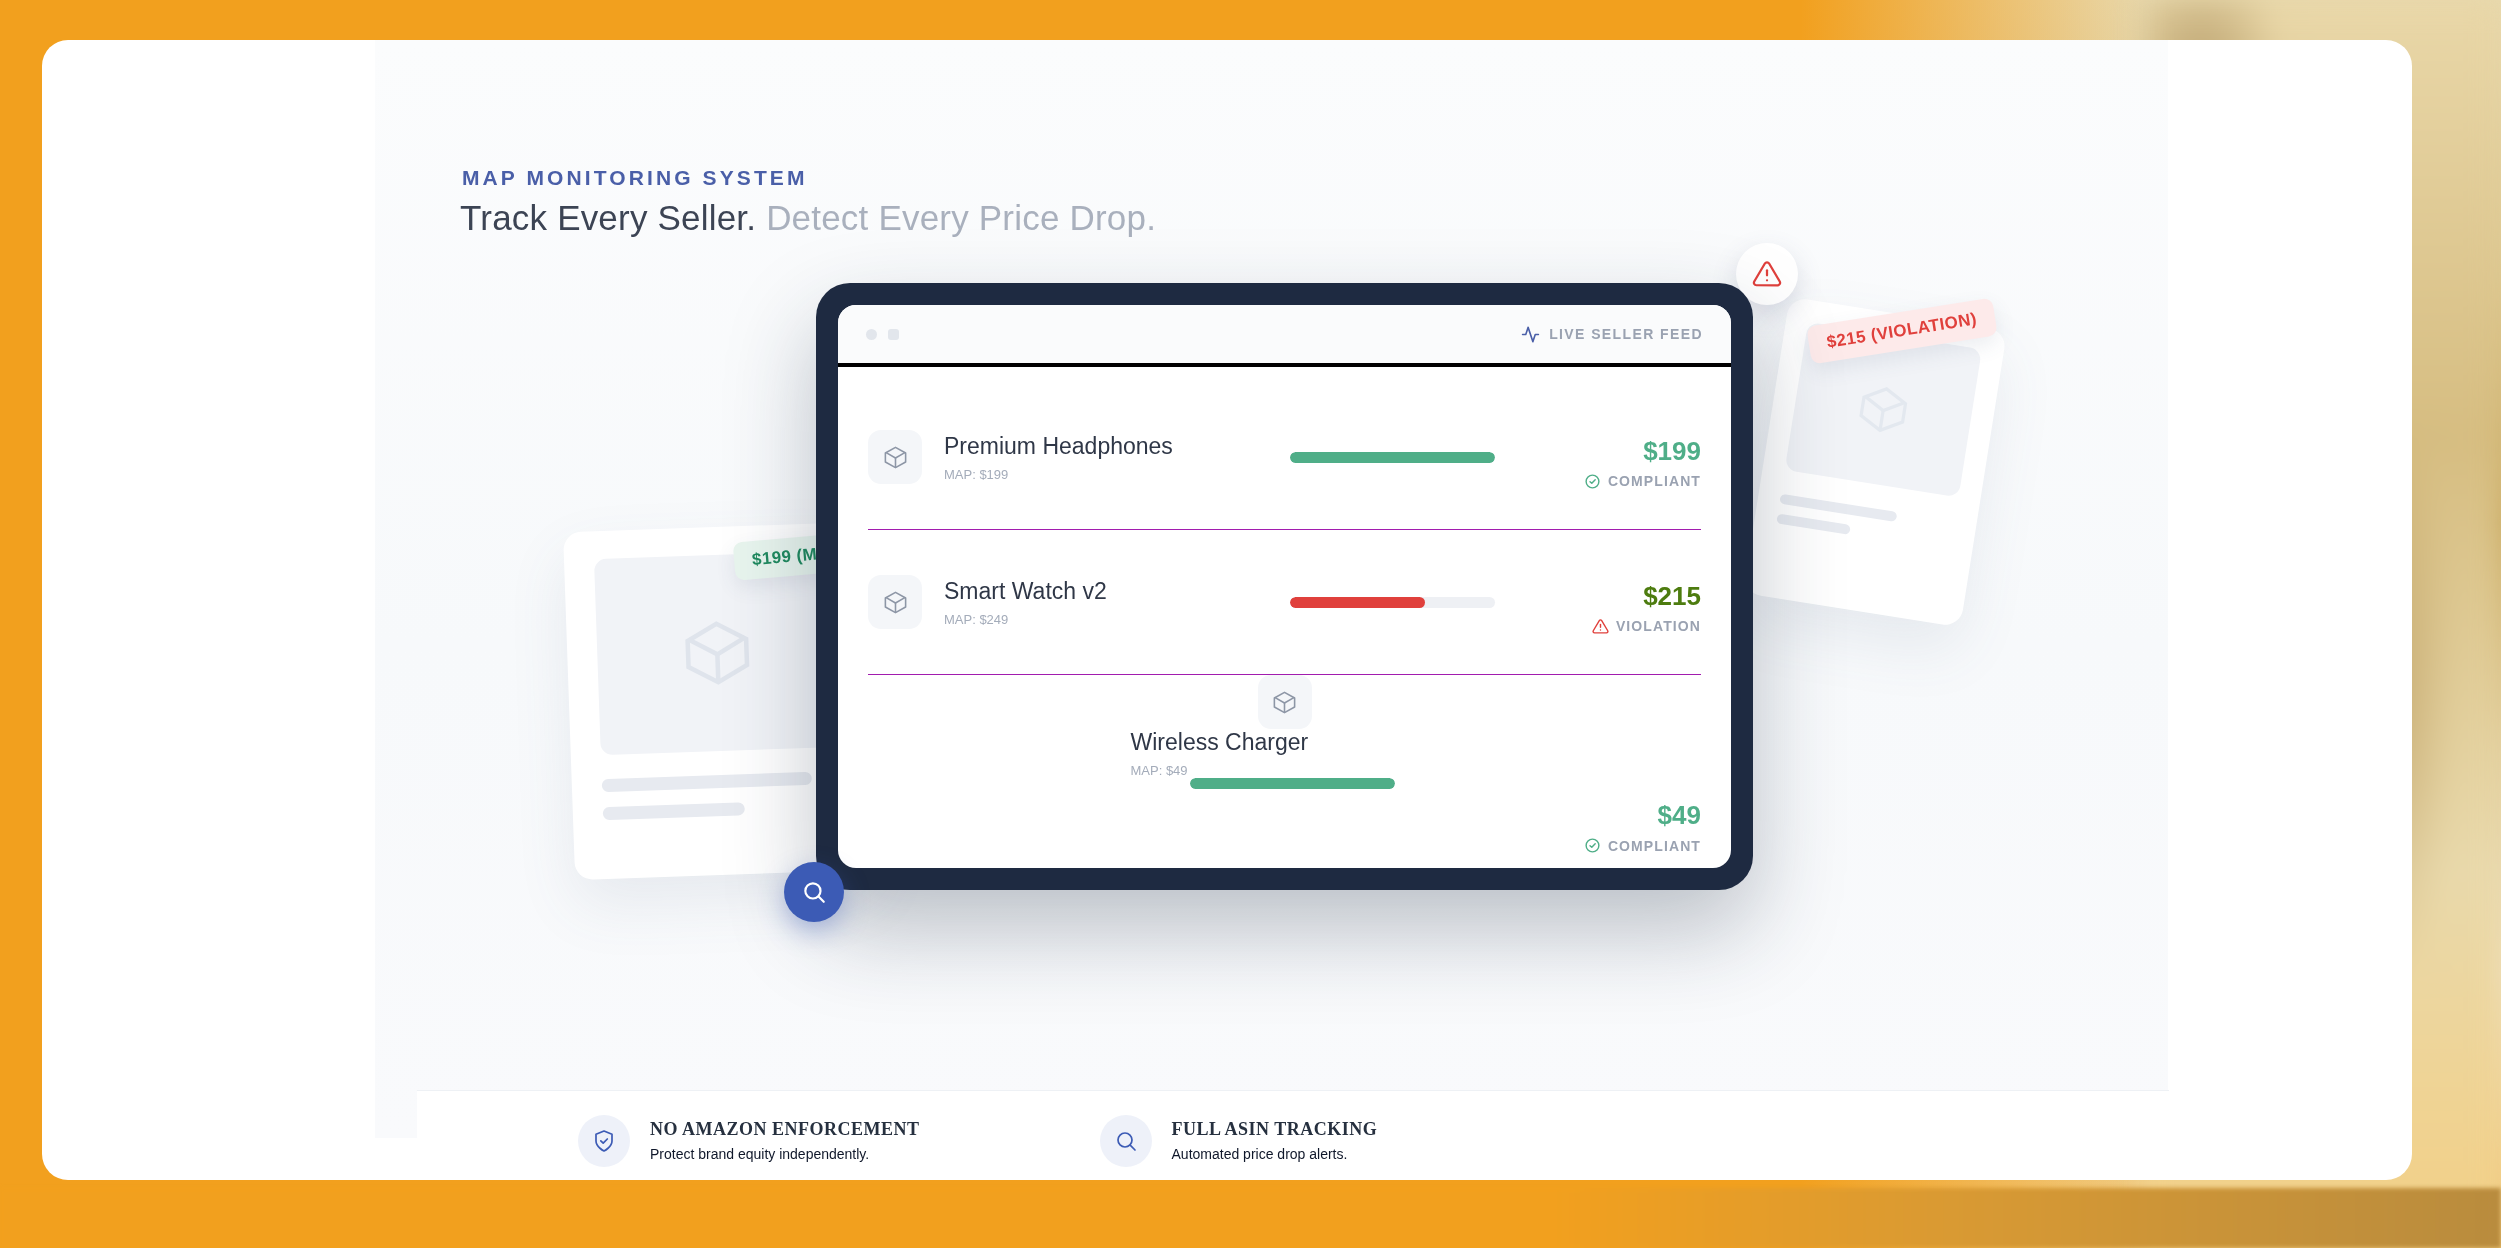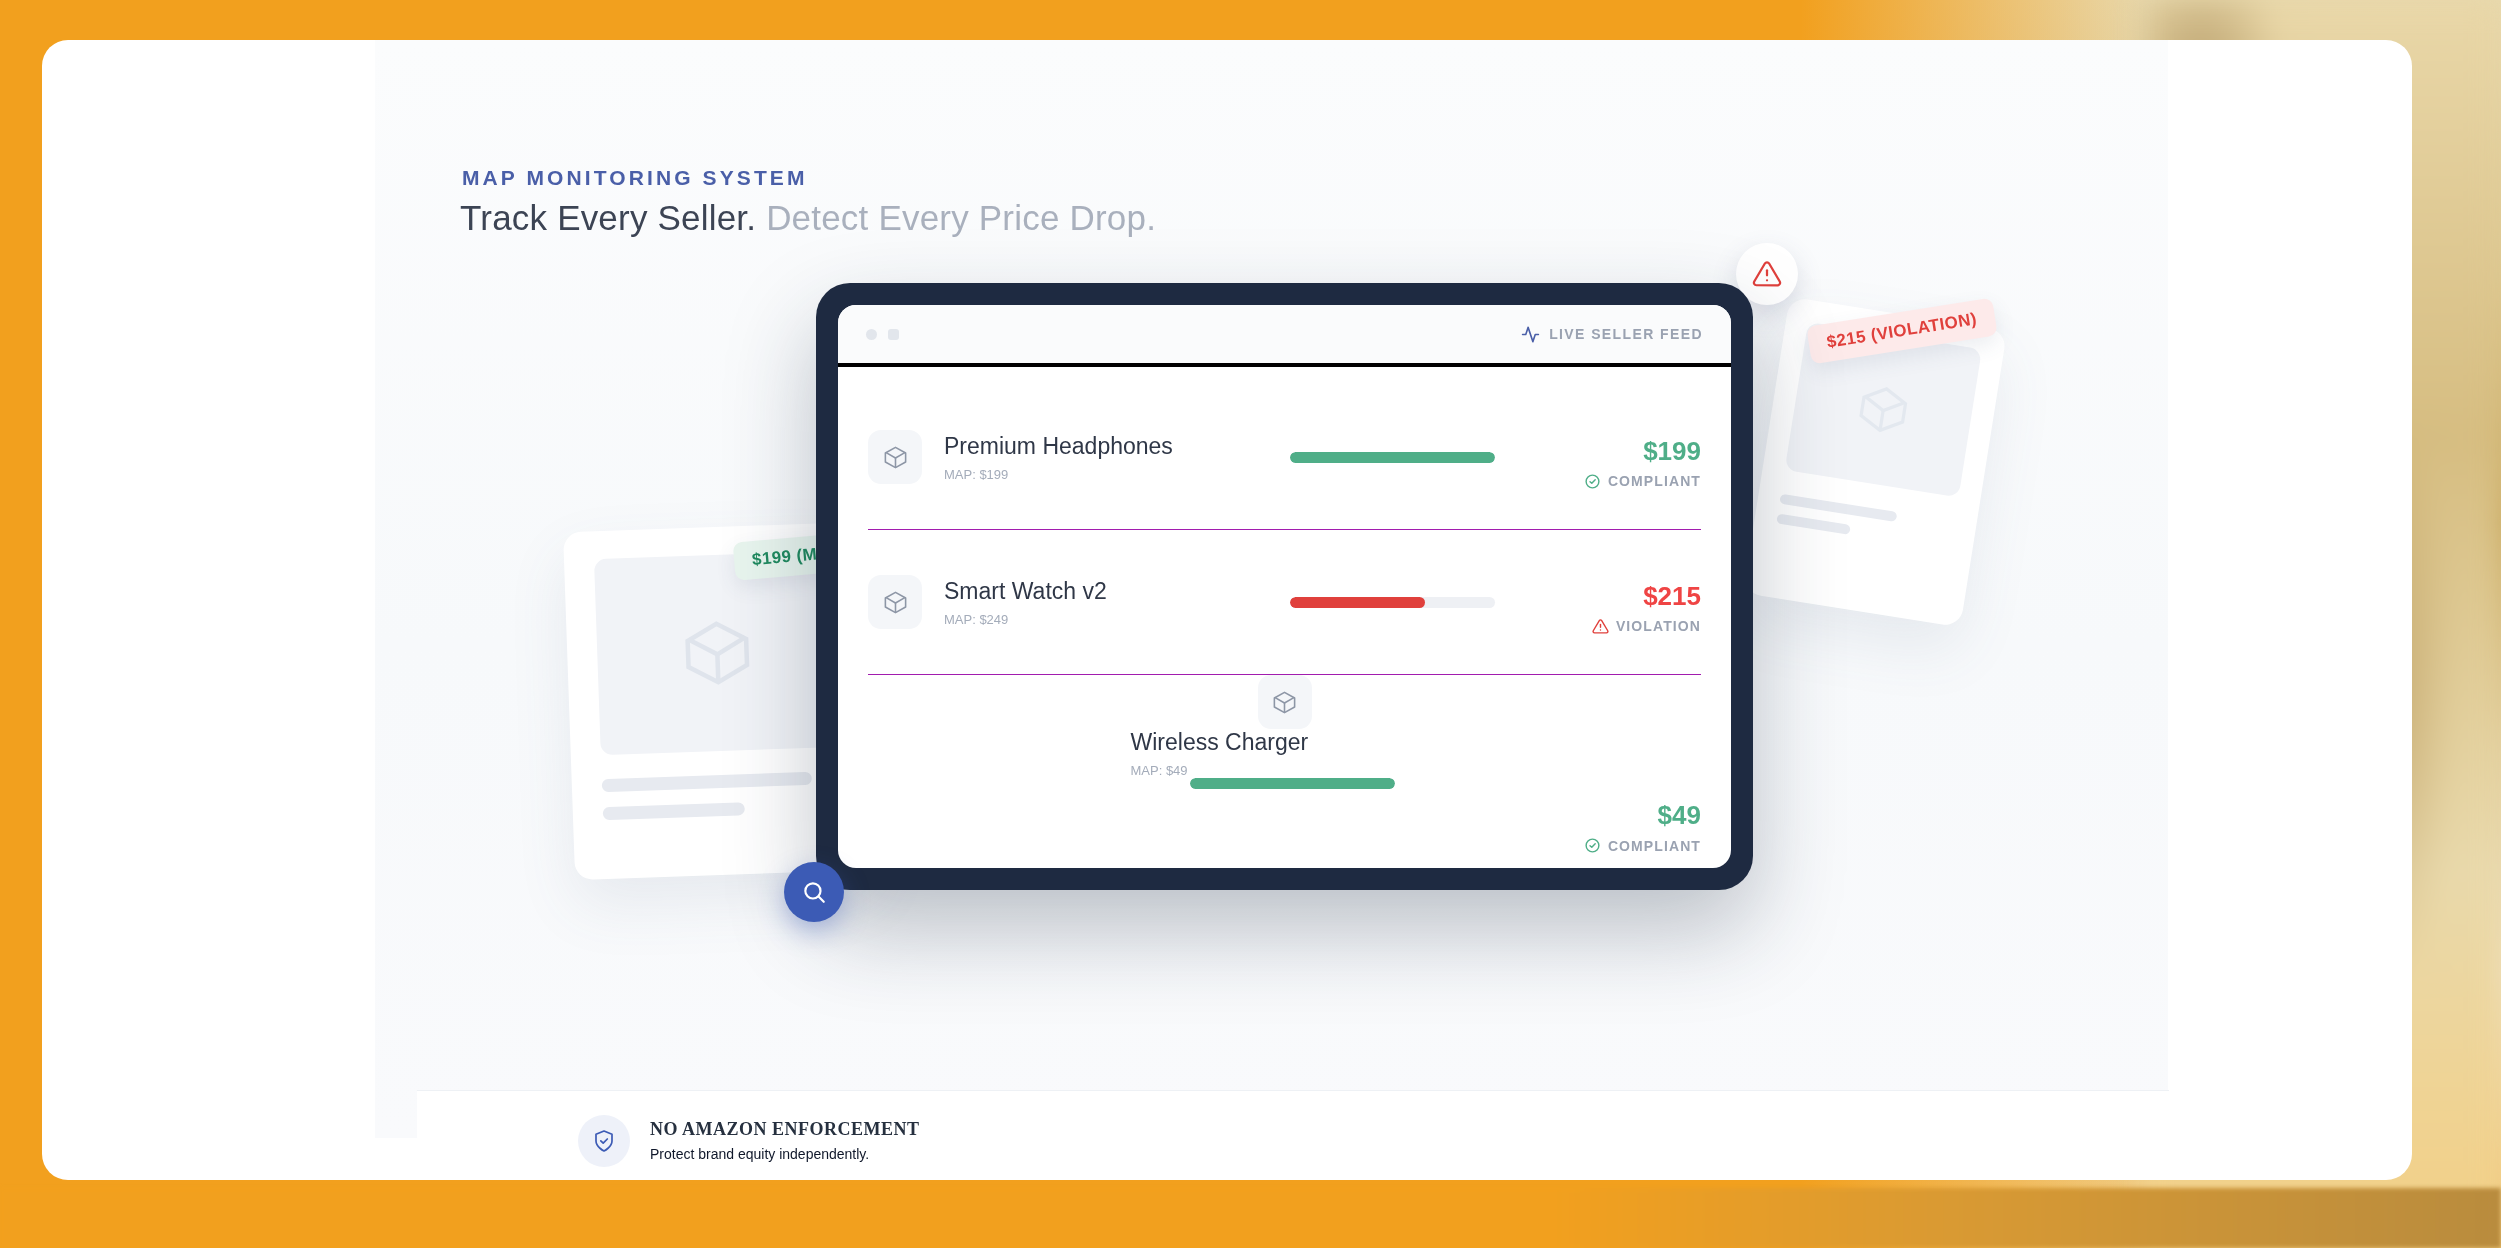--- a/index.html
+++ b/index.html
@@ -419,21 +419,21 @@
               <div class="row-text">
                 <div class="row-title">Smart Watch v2</div>
                 <div class="row-sub">MAP: $249</div>
               </div>
               <div class="bar-wrap">
                 <div class="bar-track">
                   <div class="bar-fill" style="width:66%;background:#e0403c;"></div>
                 </div>
               </div>
               <div class="row-right">
-                <div class="row-price" style="color:#ef4444;">$215</div>
+                <div class="row-price" style="color:#4d7c0f;">$215</div>
                 <div class="row-status">
                   <svg width="17" height="17" viewBox="0 0 24 24" fill="none" stroke="#e0403c" stroke-width="2" stroke-linecap="round" stroke-linejoin="round">
                     <path d="M10.3 3.6 1.8 18a2 2 0 0 0 1.7 3h17a2 2 0 0 0 1.7-3L13.7 3.6a2 2 0 0 0-3.4 0z"></path>
                     <line x1="12" y1="9" x2="12" y2="13"></line>
                     <line x1="12" y1="17" x2="12.01" y2="17"></line>
                   </svg>
                   <span>VIOLATION</span>
                 </div>
               </div>
             </div>
@@ -483,16 +483,28 @@
             <svg width="24" height="24" viewBox="0 0 24 24" fill="none" stroke="#3c5bb5" stroke-width="1.7" stroke-linecap="round" stroke-linejoin="round">
               <path d="M12 22s8-4 8-10V5.2L12 2 4 5.2V12c0 6 8 10 8 10z"></path>
               <polyline points="8.8 11.8 11.2 14.2 15.3 10"></polyline>
             </svg>
           </div>
           <div>
             <div class="feature-title">NO AMAZON ENFORCEMENT</div>
             <div class="feature-sub">Protect brand equity independently.</div>
           </div>
         </div>
+        <div class="feature f3">
+          <div class="feature-icon">
+            <svg width="24" height="24" viewBox="0 0 24 24" fill="none" stroke="#3c5bb5" stroke-width="1.7" stroke-linecap="round">
+              <circle cx="11" cy="11" r="7"></circle>
+              <line x1="16.2" y1="16.2" x2="21" y2="21"></line>
+            </svg>
+          </div>
+          <div>
+            <div class="feature-title">FULL ASIN TRACKING</div>
+            <div class="feature-sub">Automated price drop alerts.</div>
+          </div>
+        </div>
       </div>
 
   </div>
 </div>
 
 </body></html>

